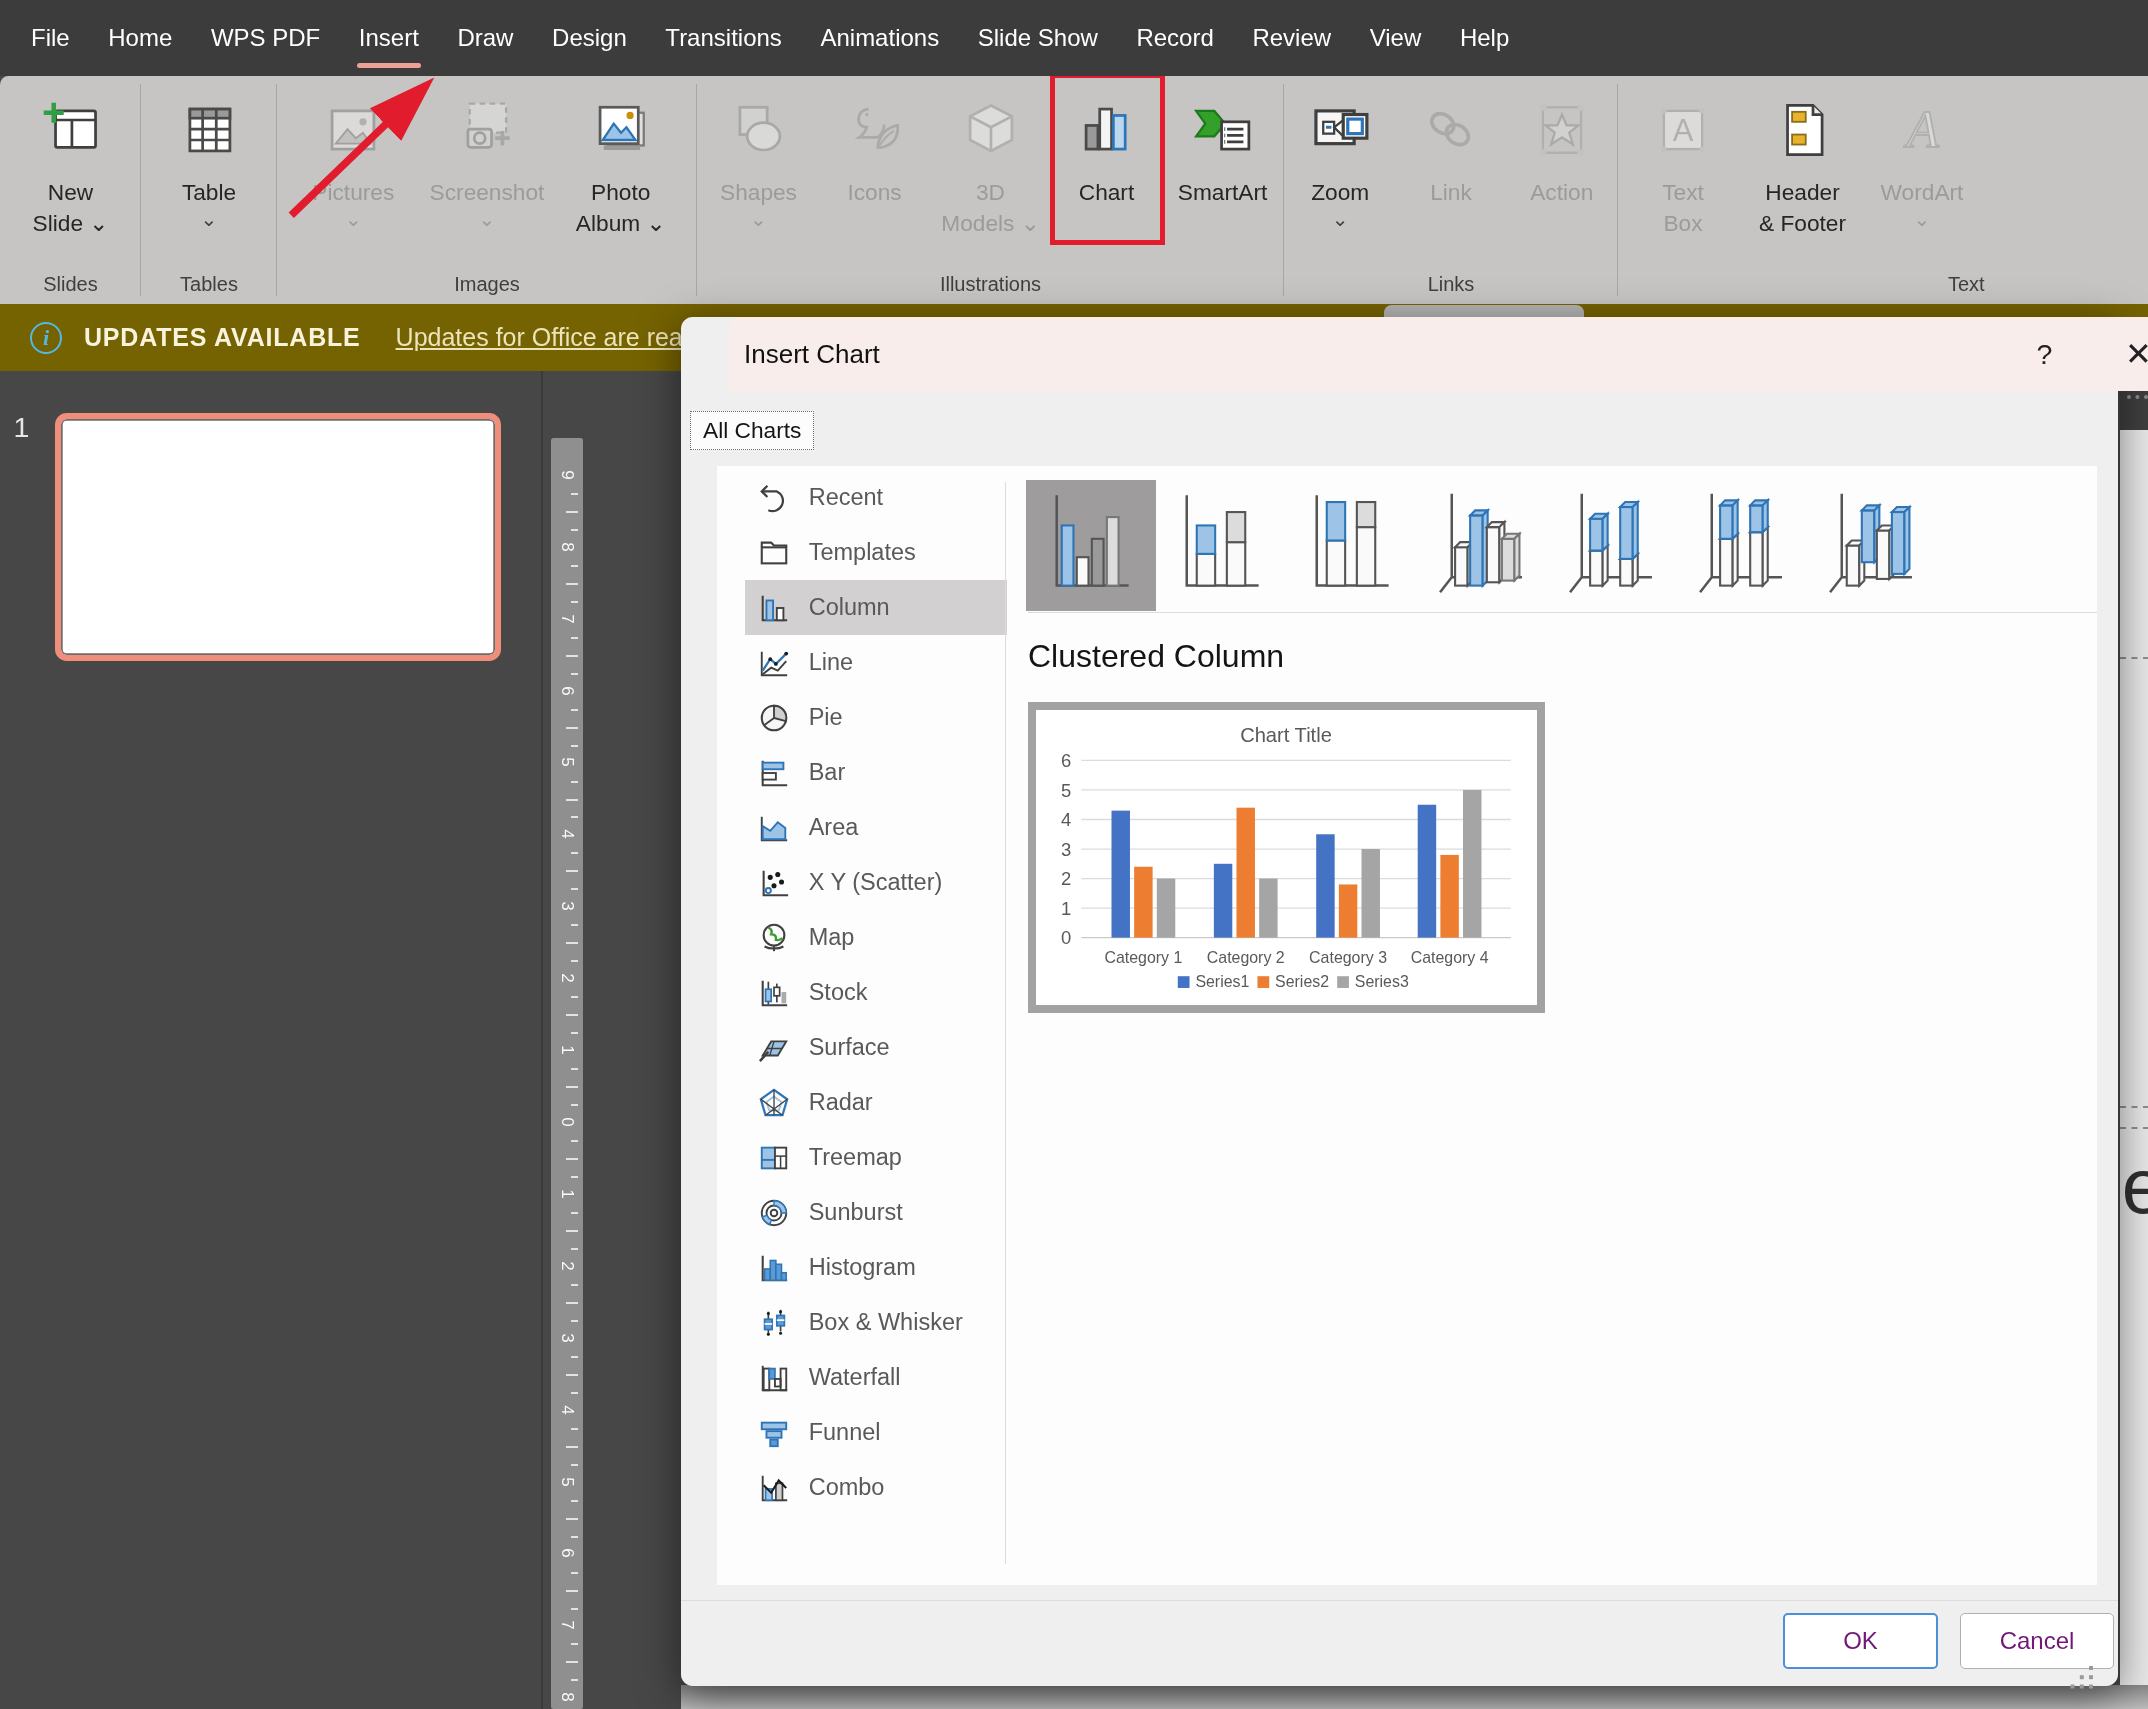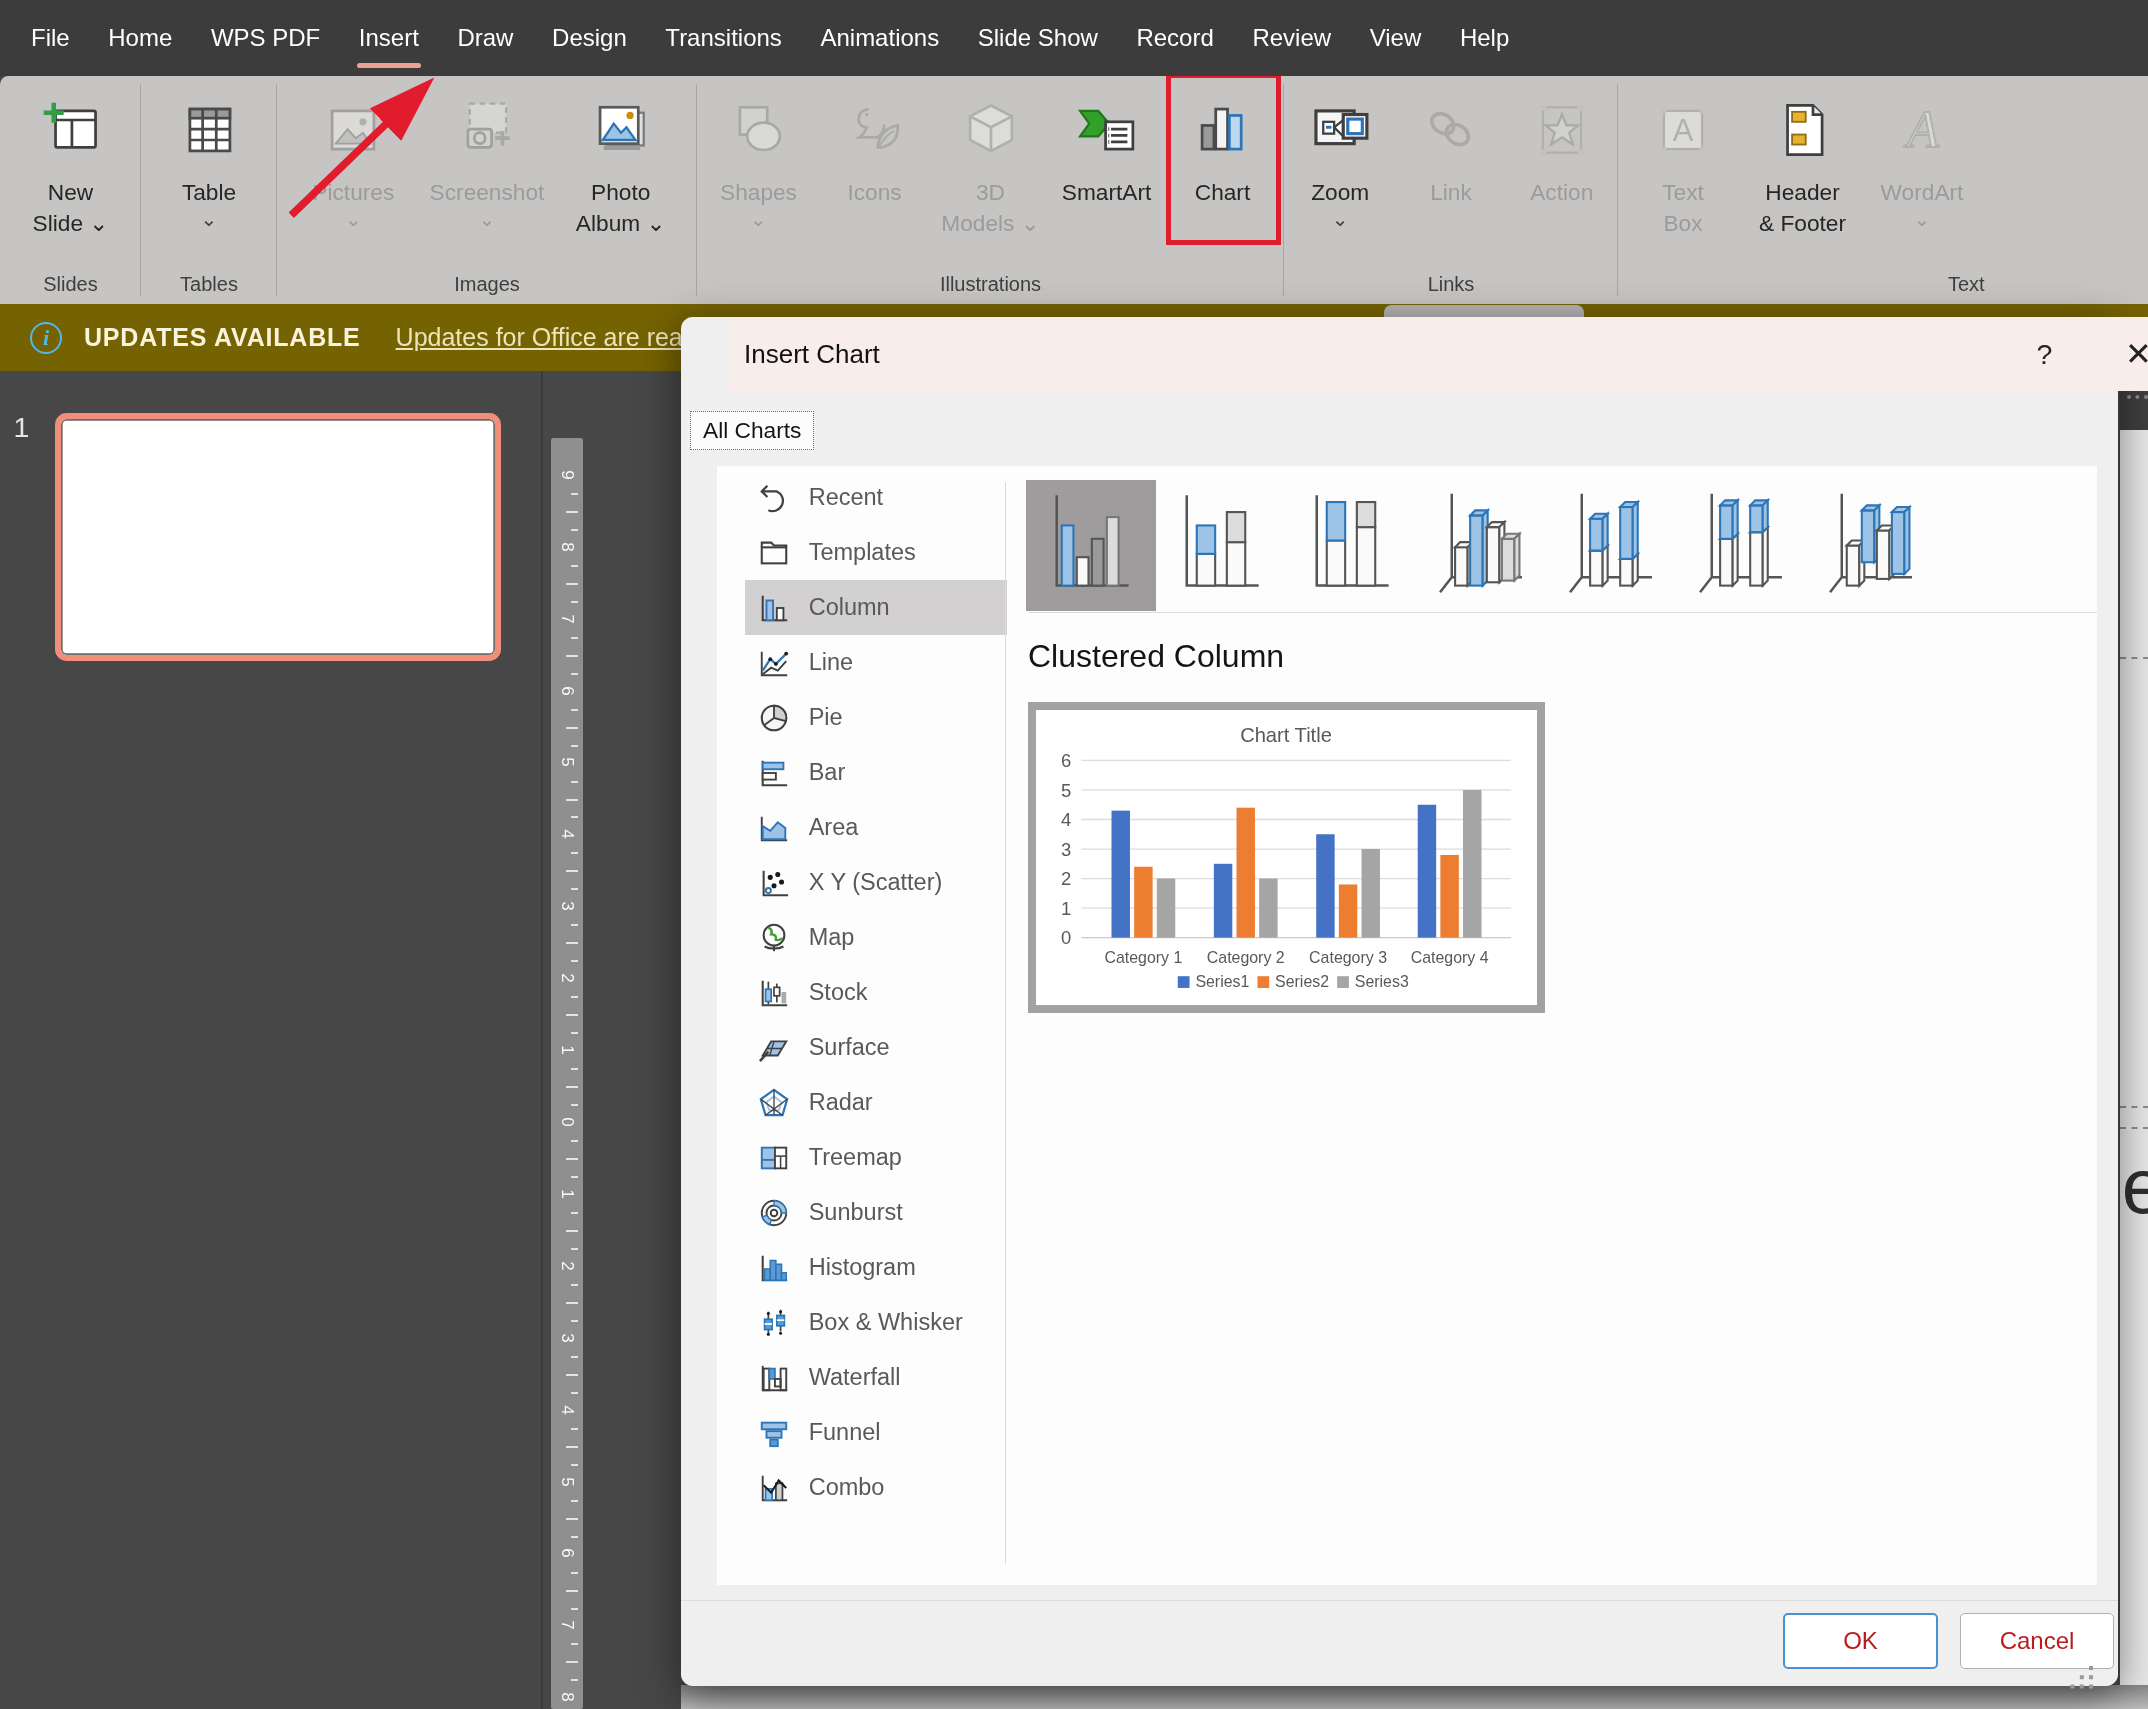--- a/index.html
+++ b/index.html
@@ -104,21 +104,21 @@
   .subtype.selected { background:#9e9c9c; }
 
   #strip-divider { position:absolute; left:347px; top:295px; width:1069px; height:0.8px; background:#dcdcdc; }
   #preview-heading { position:absolute; left:347px; top:321px; font-size:32px; color:#141414; }
 
   #preview-box { position:absolute; left:347px; top:385px; width:517px; height:311px; background:#fff;
                  border:8.4px solid #a2a2a2; }
 
   #dlg-footline { position:absolute; left:0; top:1283px; width:100%; height:0.8px; background:#dcdcdc; }
   .dlg-btn { position:absolute; top:1296px; height:56px; background:#fff; border-radius:5px; font-size:24px;
-             color:#b91c1c; display:flex; align-items:center; justify-content:center; cursor:pointer;
+             color:#701a75; display:flex; align-items:center; justify-content:center; cursor:pointer;
              font-family:"Liberation Sans", sans-serif; }
   #btn-ok { left:1102px; width:155px; border:2.5px solid #4a90d9; }
   #btn-cancel { left:1279px; width:154px; border:1.7px solid #b0b0b0; }
   #grip { position:absolute; left:1408px; top:1349px; width:4.2px; height:4.2px; background:#9a9a9a;
           box-shadow:-9.2px 9.2px #9a9a9a, 0 9.2px #9a9a9a, -18.5px 18.5px #9a9a9a, -9.2px 18.5px #9a9a9a, 0 18.5px #9a9a9a; }
 </style>
 </head>
 <body>
 
 <div id="screen">
@@ -242,39 +242,39 @@
               <svg width="60" height="60" viewBox="0 0 66 66">
                 <path d="M33 6 L56 18 V44 L33 56 L10 44 V18 Z" fill="#f2f2f2" stroke="#9a9a9a" stroke-width="3"></path>
                 <path d="M10 18 L33 30 L56 18 M33 30 V56" fill="none" stroke="#9a9a9a" stroke-width="3"></path>
               </svg>
             </div>
             <div class="lbl">3D</div>
             <div class="lbl">Models ⌄</div>
           </div>
           <div class="rbtn">
             <div class="icon">
+              <svg width="60" height="60" viewBox="0 0 66 66">
+                <rect x="10" y="28" width="13" height="26" fill="#9a9a9a" stroke="#4a4a4a" stroke-width="3"></rect>
+                <rect x="25" y="10" width="13" height="44" fill="#f4f4f4" stroke="#4a4a4a" stroke-width="3"></rect>
+                <rect x="40" y="17" width="13" height="37" fill="#bdd7ee" stroke="#2e75b6" stroke-width="3"></rect>
+              </svg>
+            </div>
+            <div class="lbl">Chart</div>
+            <div class="redbox"></div>
+          </div>
+          <div class="rbtn">
+            <div class="icon">
               <svg width="65" height="60" viewBox="0 0 70 66">
                 <path d="M6 12 h20 l12 14 -12 14 h-20 l10 -14 z" fill="#34a02c" stroke="#1d7a1a" stroke-width="2.5"></path>
                 <rect x="34" y="24" width="30" height="30" fill="#fff" stroke="#3f3f3f" stroke-width="3"></rect>
                 <path d="M40 32 h18 M40 39 h18 M40 46 h18" stroke="#3f3f3f" stroke-width="3"></path>
                 <path d="M37 32 h1 M37 39 h1 M37 46 h1" stroke="#3f3f3f" stroke-width="4"></path>
               </svg>
             </div>
             <div class="lbl">SmartArt</div>
-          </div>
-          <div class="rbtn">
-            <div class="icon">
-              <svg width="60" height="60" viewBox="0 0 66 66">
-                <rect x="10" y="28" width="13" height="26" fill="#9a9a9a" stroke="#4a4a4a" stroke-width="3"></rect>
-                <rect x="25" y="10" width="13" height="44" fill="#f4f4f4" stroke="#4a4a4a" stroke-width="3"></rect>
-                <rect x="40" y="17" width="13" height="37" fill="#bdd7ee" stroke="#2e75b6" stroke-width="3"></rect>
-              </svg>
-            </div>
-            <div class="lbl">Chart</div>
-            <div class="redbox"></div>
           </div>
         </div>
         <div class="grouplabel">Illustrations</div>
       </div>
       <div class="rgroup" style="width: 334px;">
         <div class="rbuttons">
           <div class="rbtn">
             <div class="icon">
               <svg width="65" height="60" viewBox="0 0 70 66">
                 <rect x="8" y="12" width="42" height="36" fill="#f6f6f6" stroke="#3f3f3f" stroke-width="3.5"></rect>

